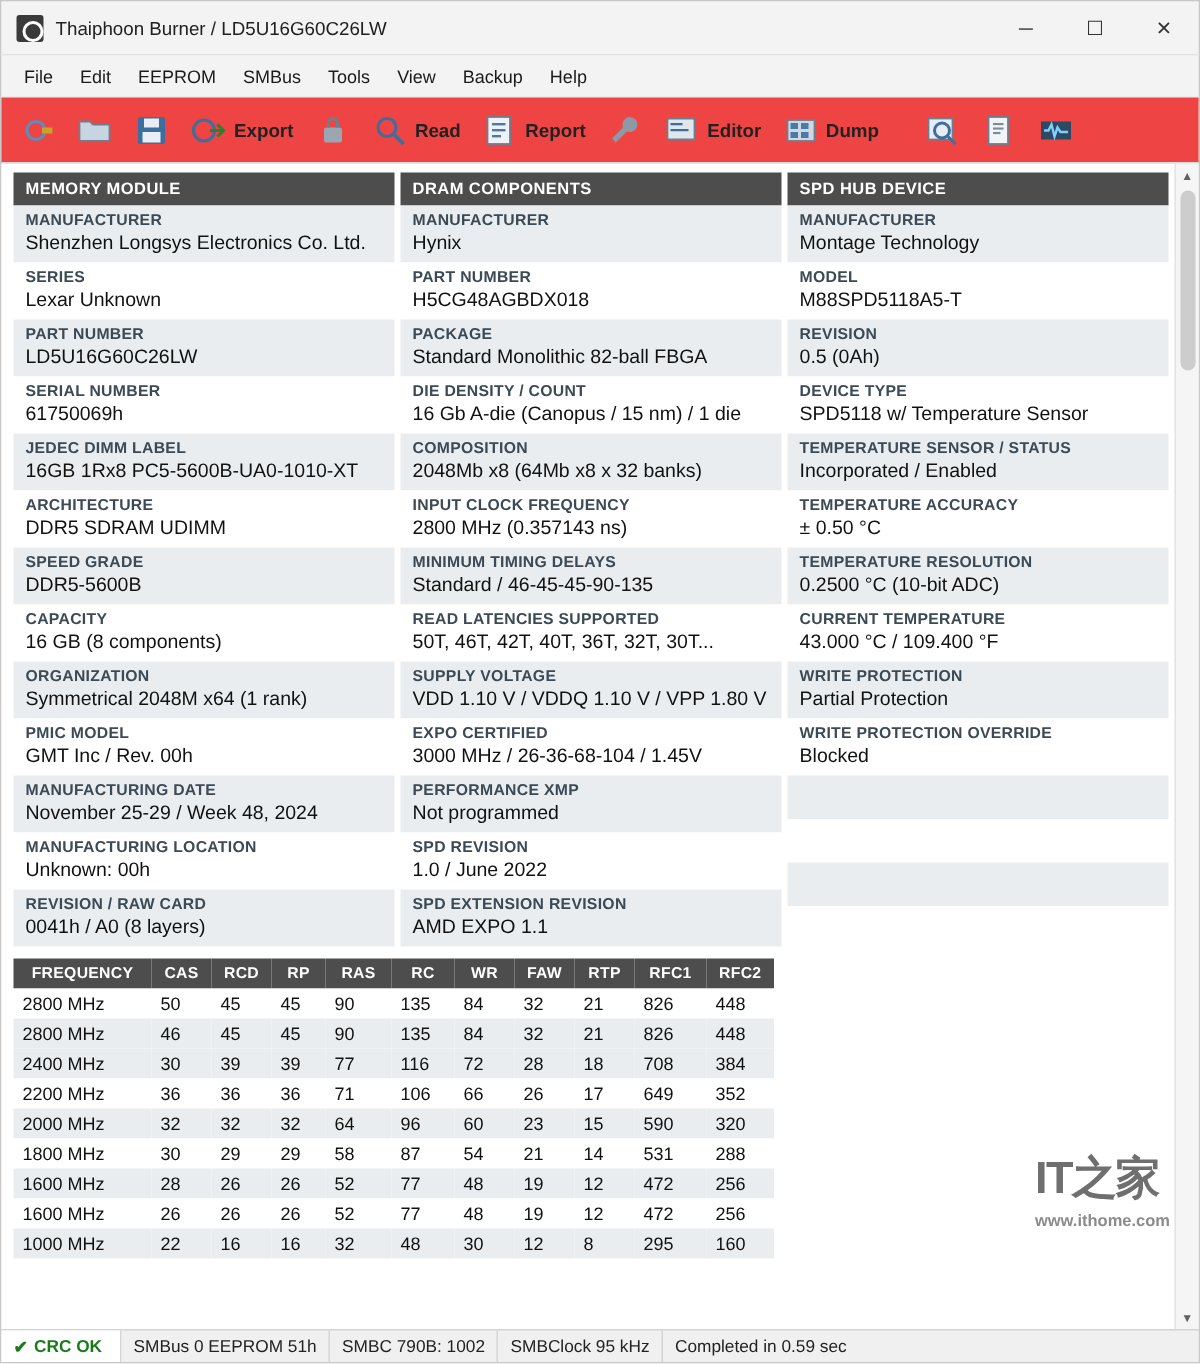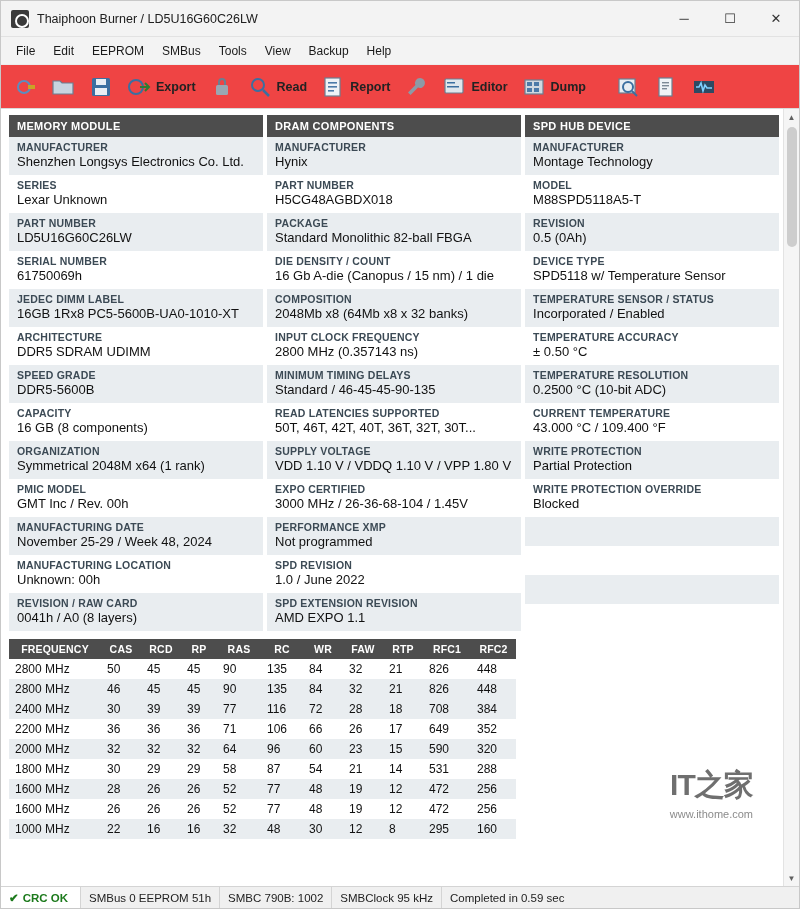--- a/index.html
+++ b/index.html
@@ -124,25 +124,25 @@
     background: #4d4d4d; color: #fff; font-size: 10.5px; font-weight: bold;
     padding: 4px 6px; text-align: center; letter-spacing: .2px;
   }
   table.tt td {
     font-size: 12px; padding: 3px 6px; color: #111;
   }
   table.tt tr.alt td { background: #e9edf0; }
   table.tt tr.plain td { background: #ffffff; }
 
   .watermark {
-    position: absolute; right: 30px; bottom: 66px;
-    text-align: center; color: #9a9a9a;
+    position: absolute; right: 3px; bottom: 66px;
+    color: #9a9a9a;
   }
   .wm-main { font-size: 30px; font-weight: bold; color: #6f6f6f; letter-spacing: -1px;}
-  .wm-sub { font-size: 11px; color: #8b8b8b; margin-top: 2px;}
+  .wm-sub { font-size: 11px; color: #8b8b8b; margin-top: 2px; font-weight: bold;}
 
   
   .tabs {
     height: 26px; flex: 0 0 26px;
     display: flex; align-items: flex-end;
     background: #f0f0f0;
     border-top: 1px solid #d4d4d4;
     padding-left: 4px;
   }
   .tab {

